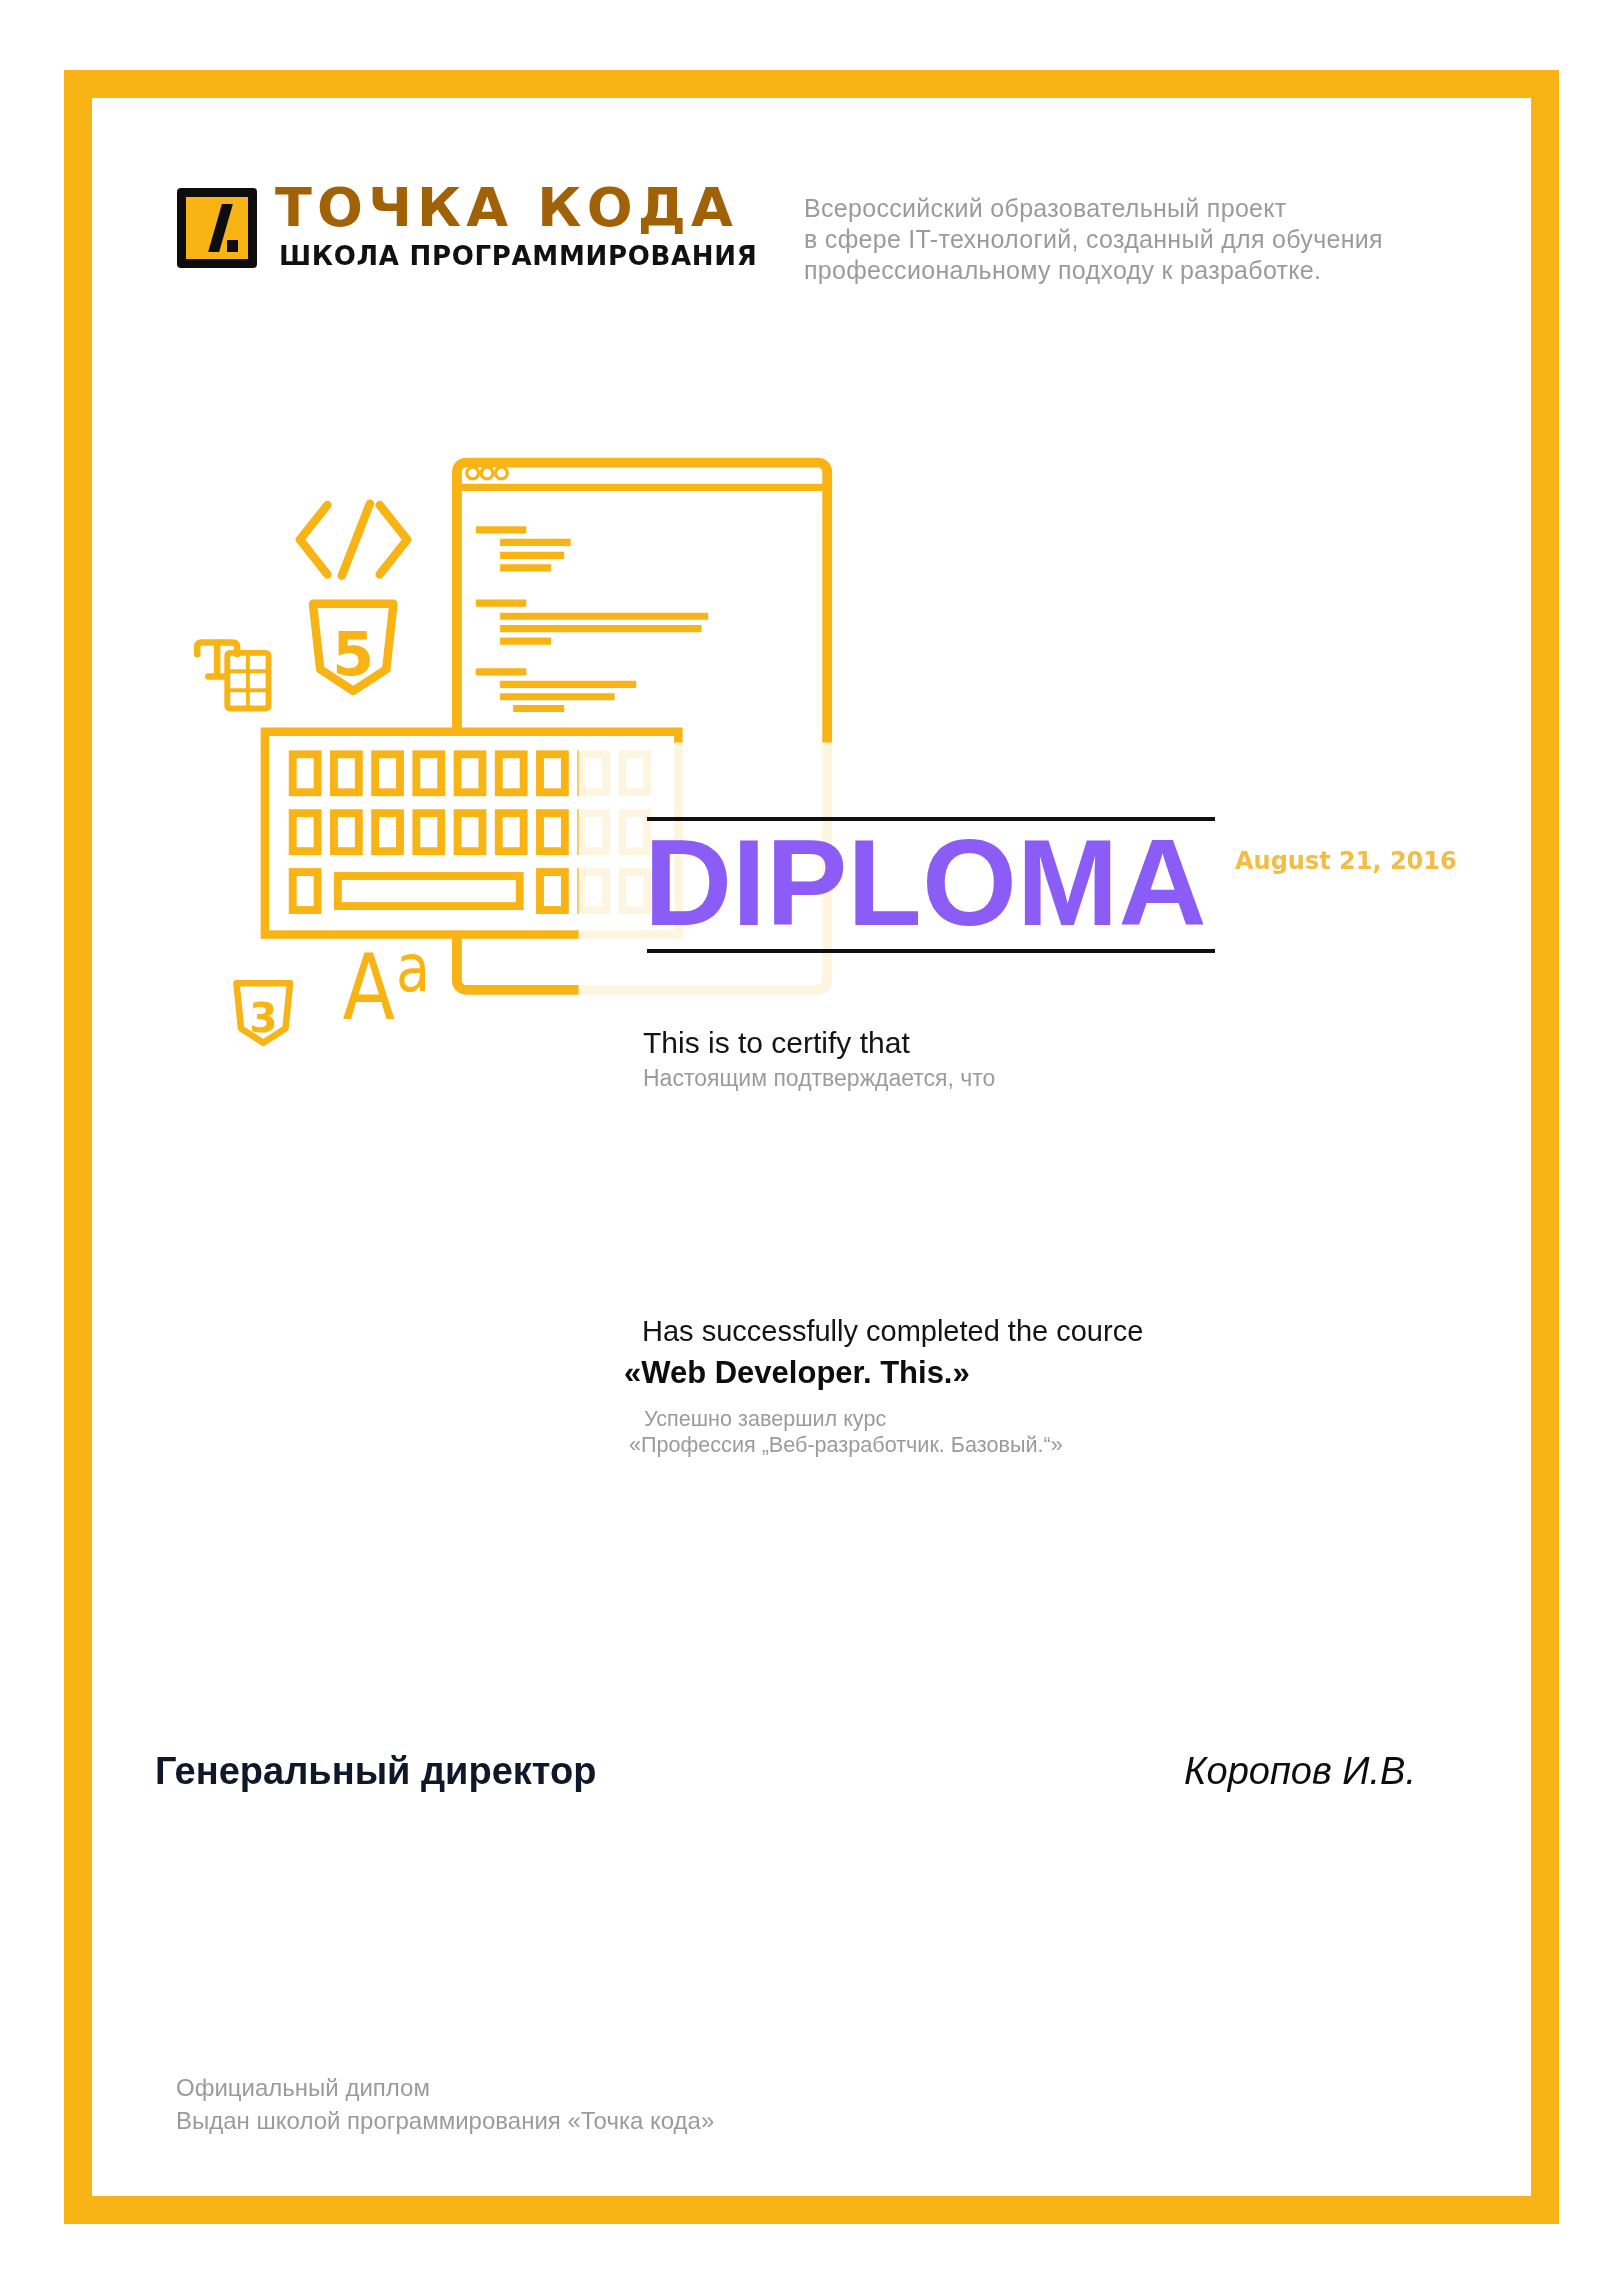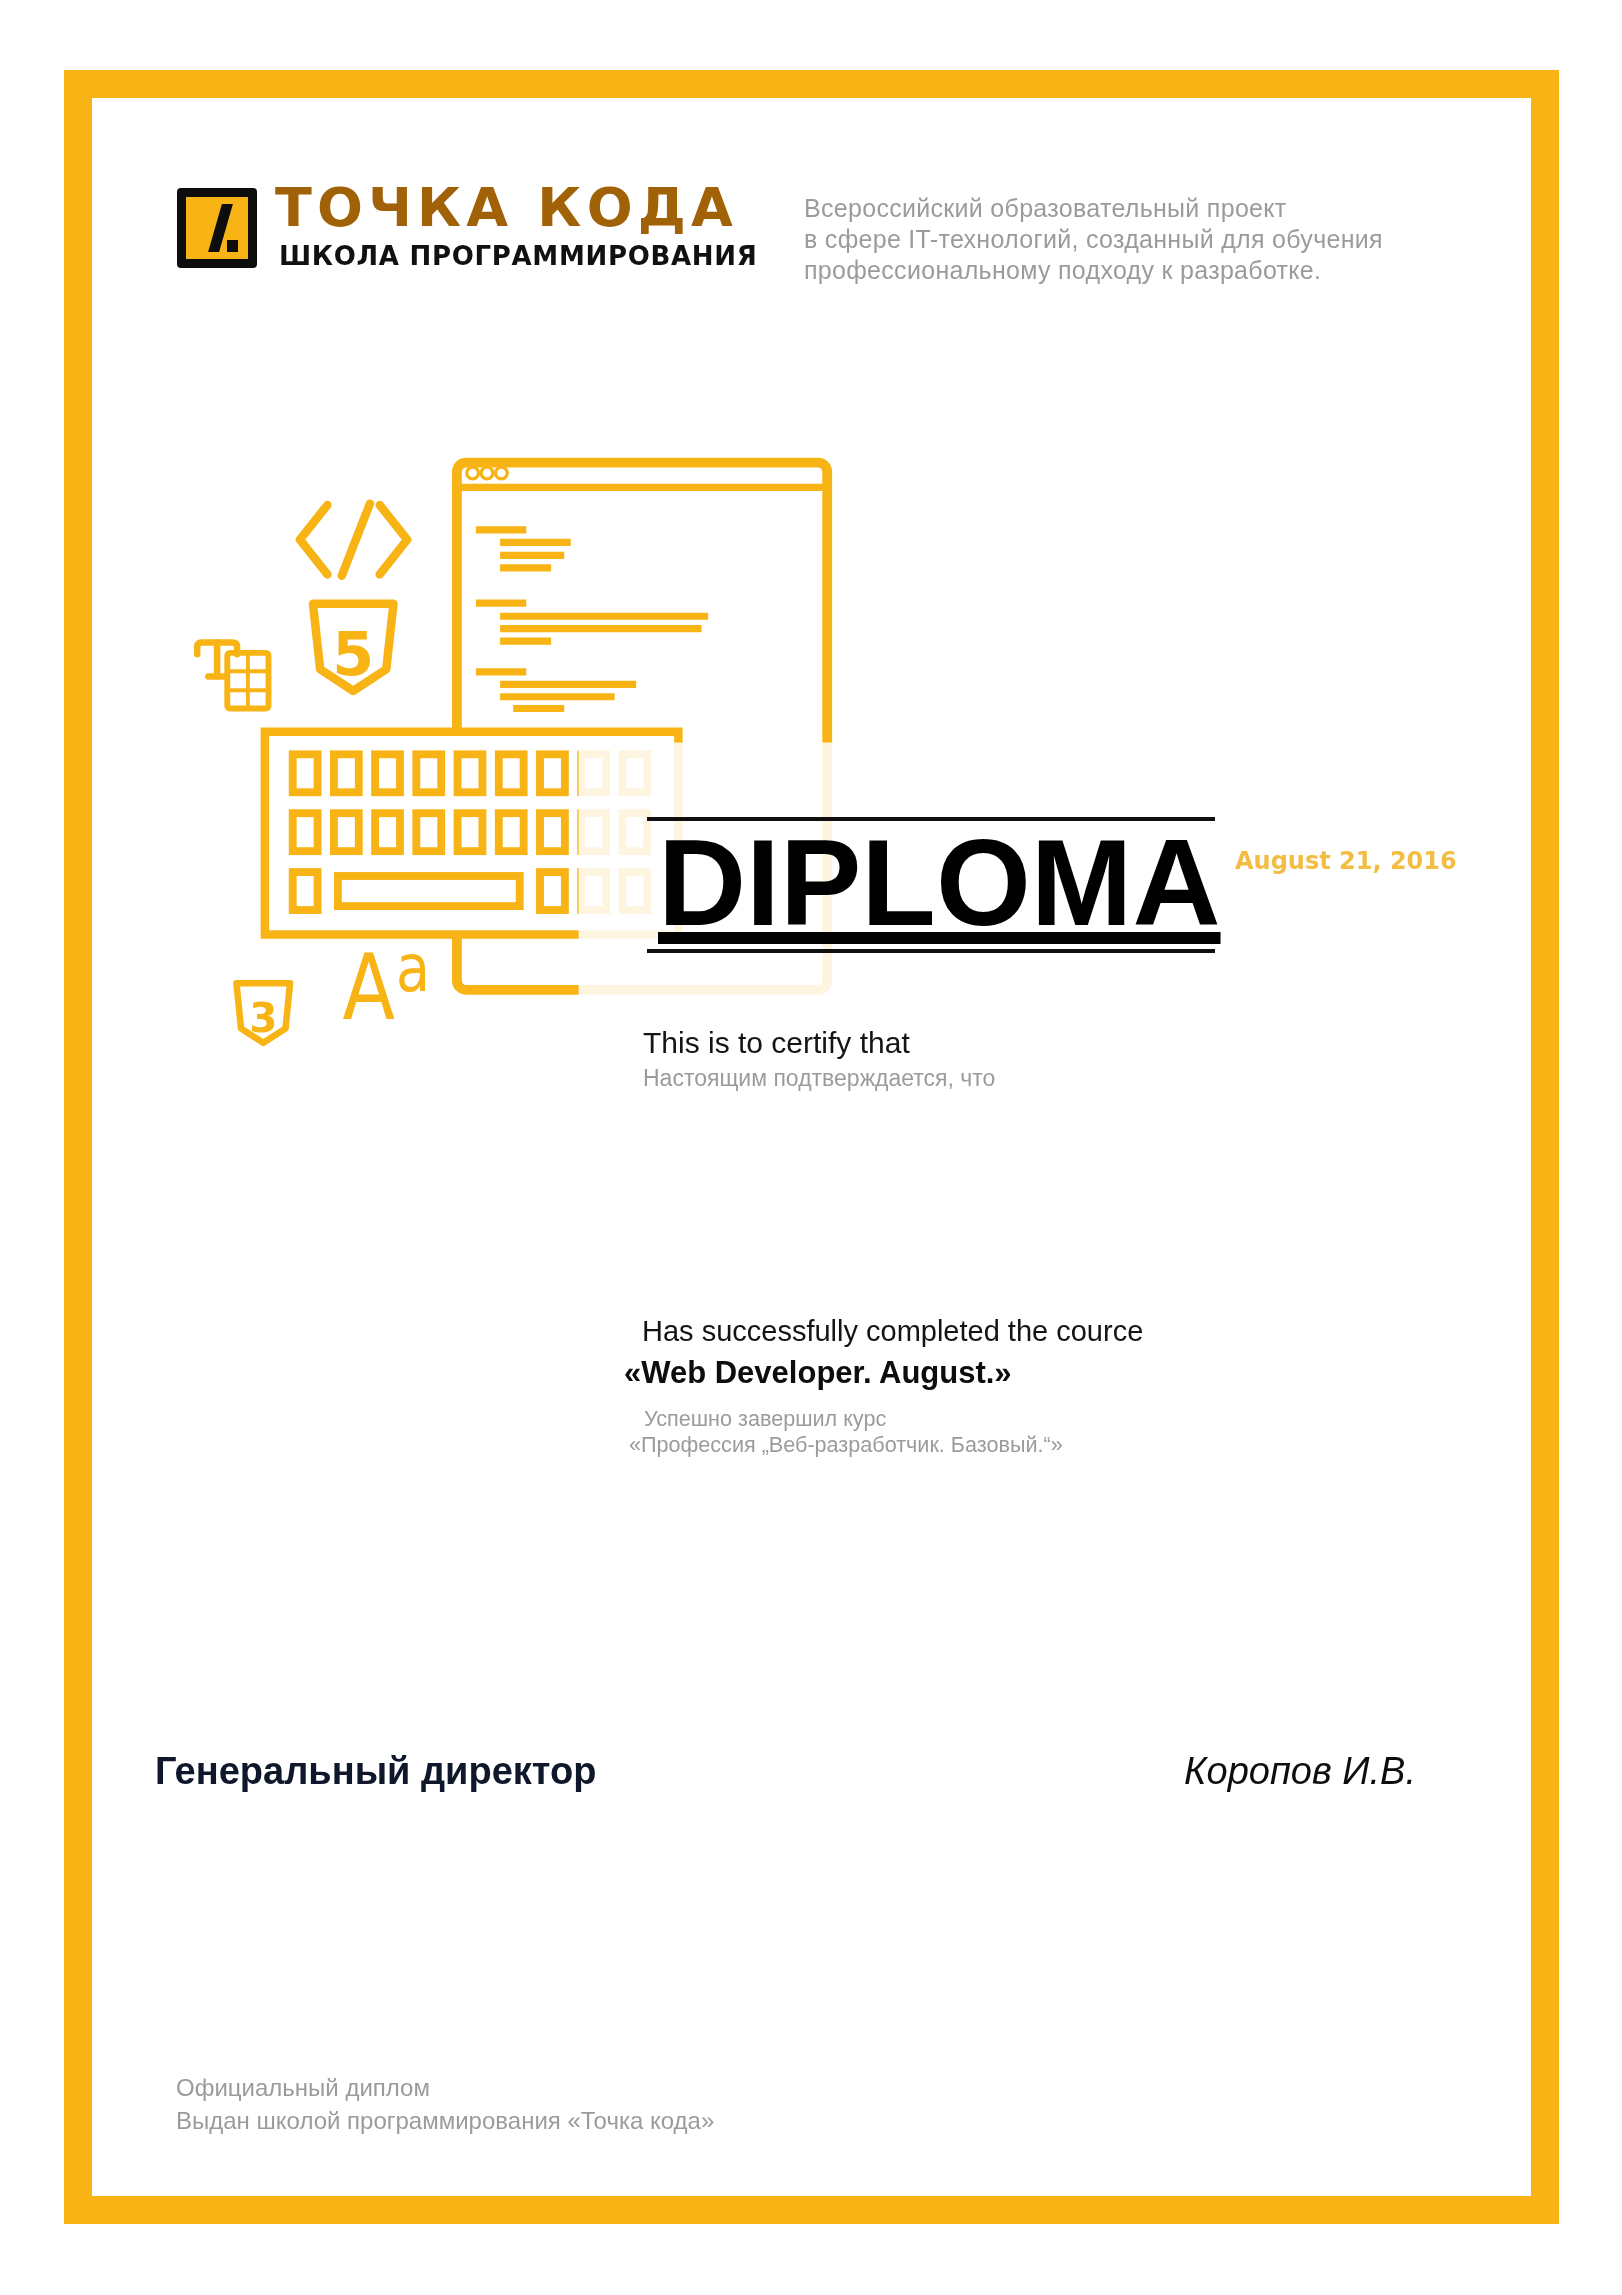--- a/index.html
+++ b/index.html
@@ -27,22 +27,22 @@
     font-size:26px;font-weight:700;letter-spacing:0.7px;color:#111;line-height:1;z-index:2;white-space:nowrap;
   }
   .desc-line{
     left:804px;font-size:25px;color:#9b9b9b;line-height:1;z-index:2;white-space:nowrap;letter-spacing:0.3px;
   }
   
   #illustration{left:0;top:0;width:1623px;height:2295px;z-index:1;}
   
   .dip-line{left:647px;width:568px;height:3.9px;background:#0f0f0f;z-index:3;}
   #diploma-title{
-    left:658px;top:819px;font-size:122px;font-weight:700;color:#000000;
-    line-height:1.05;letter-spacing:0px;z-index:3;white-space:nowrap;text-decoration:underline;
+    left:644px;top:819px;font-size:122px;font-weight:700;color:#8b5cf6;
+    line-height:1.05;letter-spacing:0px;z-index:3;white-space:nowrap;
   }
   #diploma-date{
     left:1235px;top:847px;font-size:24px;font-weight:700;color:#F3BC43;z-index:3;white-space:nowrap;
     font-family:"DejaVu Sans",sans-serif;
   }
   #certify-en{left:643px;top:1026px;font-size:30px;color:#141414;z-index:3;white-space:nowrap;}
   #certify-ru{left:643px;top:1065px;font-size:23px;color:#9b9b9b;z-index:3;white-space:nowrap;}
   #completed-en{left:642px;top:1315px;font-size:29px;color:#141414;z-index:3;white-space:nowrap;}
   #course-name{left:624px;top:1355px;font-size:31px;font-weight:700;color:#0d0d0d;z-index:3;white-space:nowrap;}
   #completed-ru{left:644px;top:1406px;font-size:21.6px;color:#9b9b9b;z-index:3;white-space:nowrap;}
@@ -171,21 +171,21 @@
 
 <div class="abs dip-line" style="top:817px;"></div>
 <div id="diploma-title" class="abs">DIPLOMA</div>
 <div class="abs dip-line" style="top:949px;"></div>
 <div id="diploma-date" class="abs">August 21, 2016</div>
 
 <div id="certify-en" class="abs">This is to certify that</div>
 <div id="certify-ru" class="abs">Настоящим подтверждается, что</div>
 
 <div id="completed-en" class="abs">Has successfully completed the cource</div>
-<div id="course-name" class="abs">«Web Developer. August.»</div>
+<div id="course-name" class="abs">«Web Developer. This.»</div>
 <div id="completed-ru" class="abs">Успешно завершил курс</div>
 <div id="course-ru" class="abs">«Профессия „Веб-разработчик. Базовый.“»</div>
 
 <div id="sig-role" class="abs">Генеральный директор</div>
 <div id="sig-name" class="abs">Коропов И.В.</div>
 
 <div class="abs footer-line" style="top:2076px;">Официальный диплом</div>
 <div class="abs footer-line" style="top:2109px;">Выдан школой программирования «Точка кода»</div>
 
 

